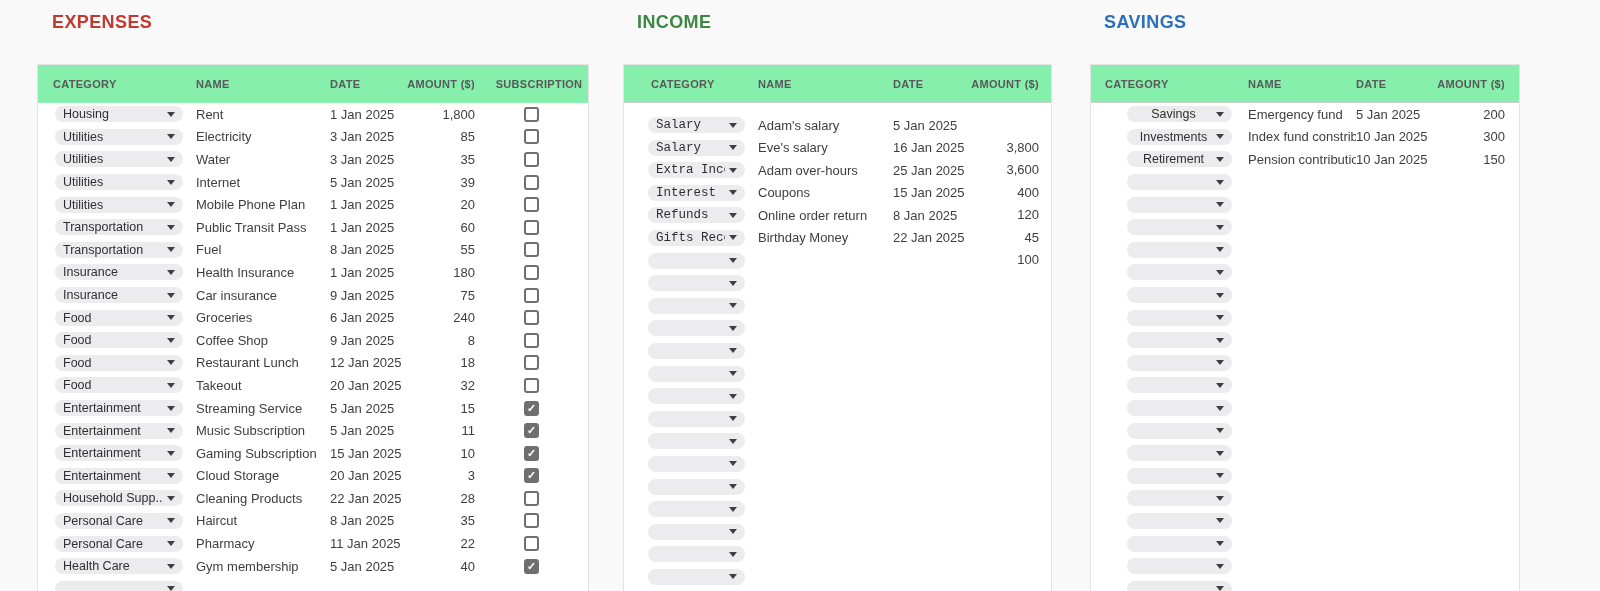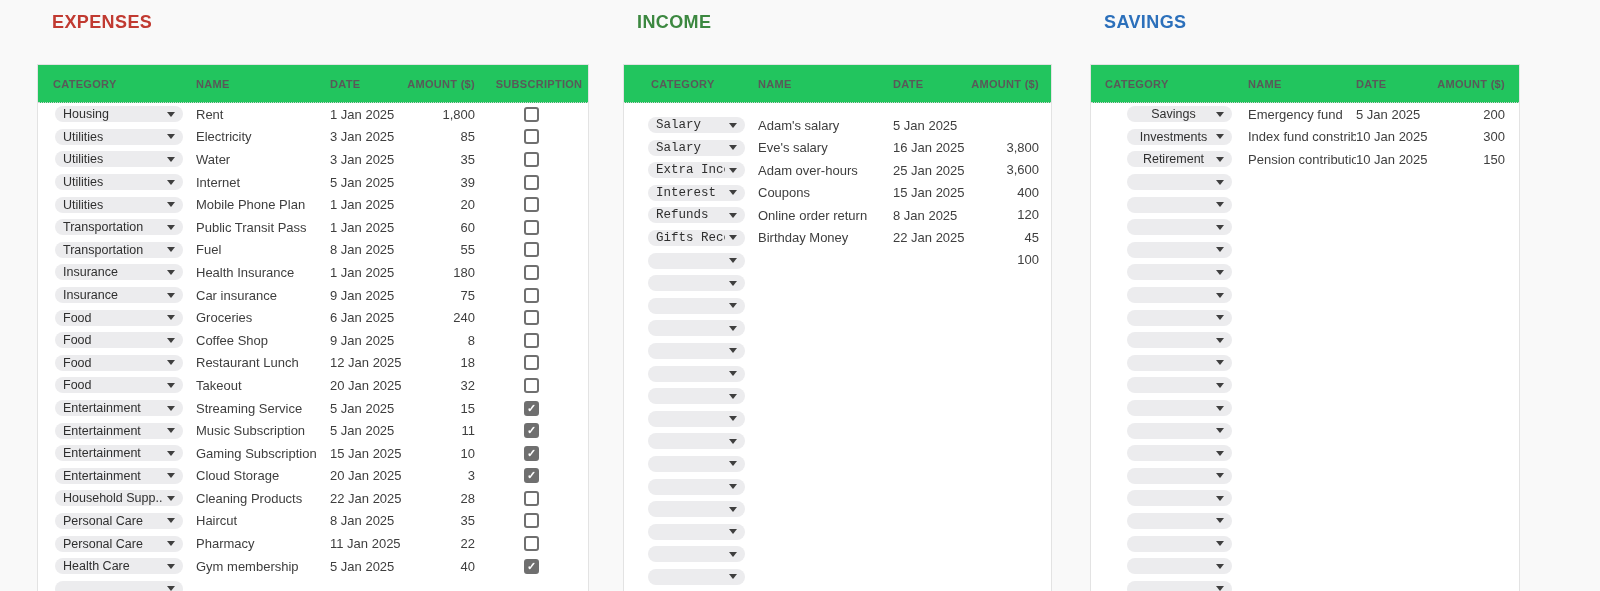--- a/index.html
+++ b/index.html
@@ -30,21 +30,21 @@
   }
   #table-expenses { left: 37px;  width: 552px; }
   #table-income   { left: 623px; width: 429px; }
   #table-savings  { left: 1090px; width: 430px; }
 
   .header-row {
     display: grid;
     height: 38px;
     align-items: center;
     border-bottom: 1px dotted #d2d2d2;
-    background: #22c55e;
+    background: #86efac;
   }
   .header-cell {
     font-size: 11px;
     font-weight: 700;
     color: #595959;
     letter-spacing: 0.3px;
     white-space: nowrap;
     overflow: hidden;
   }
   .grid-expenses { grid-template-columns: 158px 134px 72px 73px 113px; }

